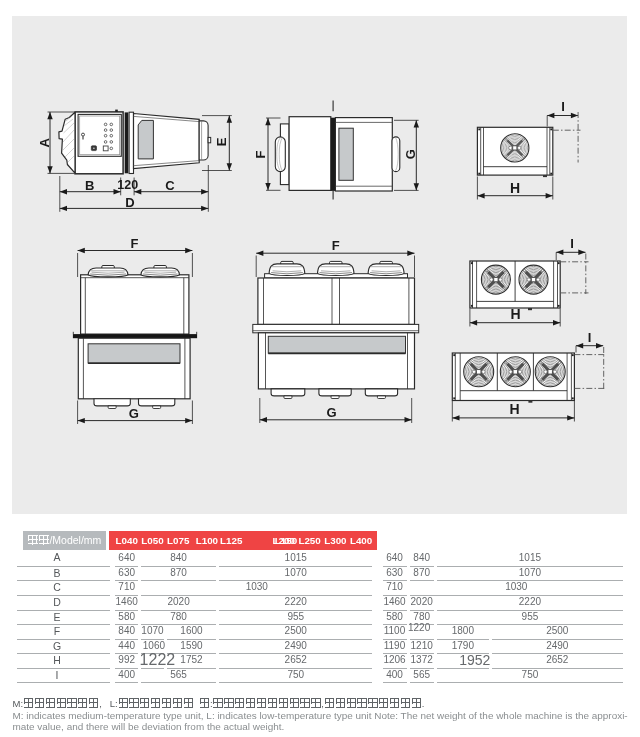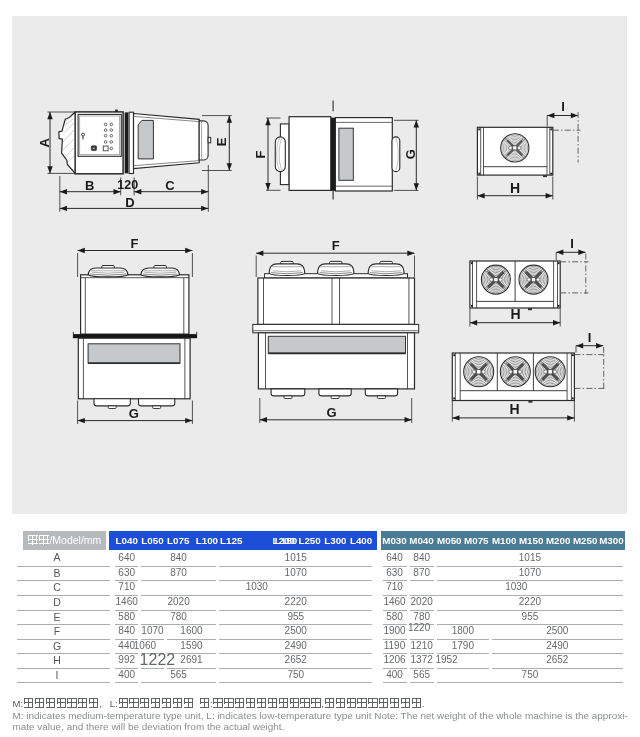--- a/index.html
+++ b/index.html
@@ -554,44 +554,33 @@
         <line x1="574.4" y1="401" x2="574.4" y2="421.5" stroke="#2a2a2a" stroke-width="0.8"></line>
         <line x1="452.3" y1="417.9" x2="574.4" y2="417.9" stroke="#2a2a2a" stroke-width="1"></line>
         <polygon points="452.3,417.9 459.5,415.2 459.5,420.59999999999997" fill="#1a1a1a"></polygon>
         <polygon points="574.4,417.9 567.1999999999999,415.2 567.1999999999999,420.59999999999997" fill="#1a1a1a"></polygon>
         <text x="514.5" y="414.1" text-anchor="middle" font-size="14" font-weight="bold" fill="#1a1a1a">H</text>
       </g>
 </svg>
 
 <div style="position:absolute;left:22.7px;top:530.5px;width:83.6px;height:19.899999999999977px;background:#b6babd;color:#fff;font-size:10.5px;line-height:19.899999999999977px;text-align:center;"><span class="cw"></span><span class="cw"></span>/Model/mm</div>
 
-<div style="position:absolute;left:109.4px;top:530.5px;width:268.1px;height:19.899999999999977px;background:#1d4ed8;color:#fff;font-weight:bold;font-size:9.8px;line-height:19.899999999999977px;">
+<div style="position:absolute;left:109.4px;top:530.5px;width:268.1px;height:19.899999999999977px;background:#ef4444;color:#fff;font-weight:bold;font-size:9.8px;line-height:19.899999999999977px;">
       <div style="position:absolute;left:3.3px;top:0;width:28px;text-align:center;">L040</div>
       <div style="position:absolute;left:29.1px;top:0;width:28px;text-align:center;">L050</div>
       <div style="position:absolute;left:54.9px;top:0;width:28px;text-align:center;">L075</div>
       <div style="position:absolute;left:80.7px;top:0;width:28px;text-align:right;">L100</div>
       <div style="position:absolute;left:107.8px;top:0;width:28px;text-align:center;">L125</div>
       <div style="position:absolute;left:134.6px;top:0;width:28px;text-align:center;margin-left:28px;">L150</div>
       <div style="position:absolute;left:160.4px;top:0;width:28px;text-align:center;">L200</div>
       <div style="position:absolute;left:186.2px;top:0;width:28px;text-align:center;">L250</div>
       <div style="position:absolute;left:212.0px;top:0;width:28px;text-align:center;">L300</div>
       <div style="position:absolute;left:237.7px;top:0;width:28px;text-align:center;">L400</div>
     </div>
 
-<div style="position:absolute;left:380.5px;top:530.5px;width:244.8px;height:19.899999999999977px;background:#4a7d95;color:#fff;font-weight:bold;font-size:9.8px;line-height:19.899999999999977px;">
-      <div style="position:absolute;left:0.0px;top:0;width:28px;text-align:center;">M030</div>
-      <div style="position:absolute;left:27.0px;top:0;width:28px;text-align:center;">M040</div>
-      <div style="position:absolute;left:54.8px;top:0;width:28px;text-align:center;">M050</div>
-      <div style="position:absolute;left:81.8px;top:0;width:28px;text-align:center;">M075</div>
-      <div style="position:absolute;left:109.7px;top:0;width:28px;text-align:center;">M100</div>
-      <div style="position:absolute;left:136.7px;top:0;width:28px;text-align:center;">M150</div>
-      <div style="position:absolute;left:163.7px;top:0;width:28px;text-align:center;">M200</div>
-      <div style="position:absolute;left:190.7px;top:0;width:28px;text-align:center;">M250</div>
-      <div style="position:absolute;left:216.9px;top:0;width:28px;text-align:center;">M300</div>
-    </div>
 
 <div style="position:absolute;left:17px;top:550.4px;width:80px;height:15.5px;line-height:15.5px;text-align:center;color:#55585b;font-size:10.5px;">A</div>
     <div style="position:absolute;left:17px;top:565.9px;width:93px;height:1px;background:#abaeb0;"></div>
     <div style="position:absolute;left:113.8px;top:550.4px;width:25.8px;height:15.5px;line-height:15.5px;text-align:center;color:#66696c;font-size:10px;">640</div>
     <div style="position:absolute;left:115.3px;top:565.9px;width:22.8px;height:1px;background:#abaeb0;"></div>
     <div style="position:absolute;left:139.6px;top:550.4px;width:78.0px;height:15.5px;line-height:15.5px;text-align:center;color:#66696c;font-size:10px;">840</div>
     <div style="position:absolute;left:141.1px;top:565.9px;width:75.0px;height:1px;background:#abaeb0;"></div>
     <div style="position:absolute;left:217.6px;top:550.4px;width:156.3px;height:15.5px;line-height:15.5px;text-align:center;color:#66696c;font-size:10px;">1015</div>
     <div style="position:absolute;left:219.1px;top:565.9px;width:153.3px;height:1px;background:#abaeb0;"></div>
     <div style="position:absolute;left:381.0px;top:550.4px;width:27.0px;height:15.5px;line-height:15.5px;text-align:center;color:#66696c;font-size:10px;">640</div>
@@ -660,63 +649,63 @@
 <div style="position:absolute;left:17px;top:624.1px;width:80px;height:14.549999999999955px;line-height:14.549999999999955px;text-align:center;color:#55585b;font-size:10.5px;">F</div>
     <div style="position:absolute;left:17px;top:638.65px;width:93px;height:1px;background:#abaeb0;"></div>
     <div style="position:absolute;left:113.8px;top:624.1px;width:25.8px;height:14.549999999999955px;line-height:14.549999999999955px;text-align:center;color:#66696c;font-size:10px;">840</div>
     <div style="position:absolute;left:115.3px;top:638.65px;width:22.8px;height:1px;background:#abaeb0;"></div>
     <div style="position:absolute;left:139.6px;top:624.1px;width:25.8px;height:14.549999999999955px;line-height:14.549999999999955px;text-align:center;color:#66696c;font-size:10px;">1070</div>
     <div style="position:absolute;left:141.1px;top:638.65px;width:22.8px;height:1px;background:#abaeb0;"></div>
     <div style="position:absolute;left:165.4px;top:624.1px;width:52.2px;height:14.549999999999955px;line-height:14.549999999999955px;text-align:center;color:#66696c;font-size:10px;">1600</div>
     <div style="position:absolute;left:166.9px;top:638.65px;width:49.2px;height:1px;background:#abaeb0;"></div>
     <div style="position:absolute;left:217.6px;top:624.1px;width:156.3px;height:14.549999999999955px;line-height:14.549999999999955px;text-align:center;color:#66696c;font-size:10px;">2500</div>
     <div style="position:absolute;left:219.1px;top:638.65px;width:153.3px;height:1px;background:#abaeb0;"></div>
-    <div style="position:absolute;left:381.0px;top:624.1px;width:27.0px;height:14.549999999999955px;line-height:14.549999999999955px;text-align:center;color:#66696c;font-size:10px;">1900</div>
+    <div style="position:absolute;left:381.0px;top:624.1px;width:27.0px;height:14.549999999999955px;line-height:14.549999999999955px;text-align:center;color:#66696c;font-size:10px;">1100</div>
     <div style="position:absolute;left:382.5px;top:638.65px;width:24.0px;height:1px;background:#abaeb0;"></div>
     <div style="position:absolute;left:408.0px;top:621px;width:27.4px;height:14.549999999999955px;line-height:14.549999999999955px;text-align:left;color:#66696c;font-size:10px;">1220</div>
     <div style="position:absolute;left:409.5px;top:638.65px;width:24.4px;height:1px;background:#abaeb0;"></div>
     <div style="position:absolute;left:435.4px;top:624.1px;width:54.9px;height:14.549999999999955px;line-height:14.549999999999955px;text-align:center;color:#66696c;font-size:10px;">1800</div>
     <div style="position:absolute;left:436.9px;top:638.65px;width:51.9px;height:1px;background:#abaeb0;"></div>
     <div style="position:absolute;left:490.2px;top:624.1px;width:134.2px;height:14.549999999999955px;line-height:14.549999999999955px;text-align:center;color:#66696c;font-size:10px;">2500</div>
     <div style="position:absolute;left:491.8px;top:638.65px;width:131.2px;height:1px;background:#abaeb0;"></div>
 
 <div style="position:absolute;left:17px;top:638.65px;width:80px;height:14.550000000000068px;line-height:14.550000000000068px;text-align:center;color:#55585b;font-size:10.5px;">G</div>
     <div style="position:absolute;left:17px;top:653.2px;width:93px;height:1px;background:#abaeb0;"></div>
     <div style="position:absolute;left:113.8px;top:638.65px;width:25.8px;height:14.550000000000068px;line-height:14.550000000000068px;text-align:center;color:#66696c;font-size:10px;">440</div>
     <div style="position:absolute;left:115.3px;top:653.2px;width:22.8px;height:1px;background:#abaeb0;"></div>
-    <div style="position:absolute;left:132px;top:638.65px;width:25.8px;height:14.550000000000068px;line-height:14.550000000000068px;text-align:center;color:#66696c;font-size:10px;">1060</div>
+    <div style="position:absolute;left:141px;top:638.65px;width:25.8px;height:14.550000000000068px;line-height:14.550000000000068px;text-align:center;color:#66696c;font-size:10px;">1060</div>
     <div style="position:absolute;left:141.1px;top:653.2px;width:22.8px;height:1px;background:#abaeb0;"></div>
     <div style="position:absolute;left:165.4px;top:638.65px;width:52.2px;height:14.550000000000068px;line-height:14.550000000000068px;text-align:center;color:#66696c;font-size:10px;">1590</div>
     <div style="position:absolute;left:166.9px;top:653.2px;width:49.2px;height:1px;background:#abaeb0;"></div>
     <div style="position:absolute;left:217.6px;top:638.65px;width:156.3px;height:14.550000000000068px;line-height:14.550000000000068px;text-align:center;color:#66696c;font-size:10px;">2490</div>
     <div style="position:absolute;left:219.1px;top:653.2px;width:153.3px;height:1px;background:#abaeb0;"></div>
     <div style="position:absolute;left:381.0px;top:638.65px;width:27.0px;height:14.550000000000068px;line-height:14.550000000000068px;text-align:center;color:#66696c;font-size:10px;">1190</div>
     <div style="position:absolute;left:382.5px;top:653.2px;width:24.0px;height:1px;background:#abaeb0;"></div>
     <div style="position:absolute;left:408.0px;top:638.65px;width:27.4px;height:14.550000000000068px;line-height:14.550000000000068px;text-align:center;color:#66696c;font-size:10px;">1210</div>
     <div style="position:absolute;left:409.5px;top:653.2px;width:24.4px;height:1px;background:#abaeb0;"></div>
     <div style="position:absolute;left:435.4px;top:638.65px;width:54.9px;height:14.550000000000068px;line-height:14.550000000000068px;text-align:center;color:#66696c;font-size:10px;">1790</div>
     <div style="position:absolute;left:436.9px;top:653.2px;width:51.9px;height:1px;background:#abaeb0;"></div>
     <div style="position:absolute;left:490.2px;top:638.65px;width:134.2px;height:14.550000000000068px;line-height:14.550000000000068px;text-align:center;color:#66696c;font-size:10px;">2490</div>
     <div style="position:absolute;left:491.8px;top:653.2px;width:131.2px;height:1px;background:#abaeb0;"></div>
 
 <div style="position:absolute;left:17px;top:653.2px;width:80px;height:14.549999999999955px;line-height:14.549999999999955px;text-align:center;color:#55585b;font-size:10.5px;">H</div>
     <div style="position:absolute;left:17px;top:667.75px;width:93px;height:1px;background:#abaeb0;"></div>
     <div style="position:absolute;left:113.8px;top:653.2px;width:25.8px;height:14.549999999999955px;line-height:14.549999999999955px;text-align:center;color:#66696c;font-size:10px;">992</div>
     <div style="position:absolute;left:115.3px;top:667.75px;width:22.8px;height:1px;background:#abaeb0;"></div>
     <div style="position:absolute;left:139.6px;top:653.2px;width:25.8px;height:14.549999999999955px;line-height:14.549999999999955px;text-align:center;color:#66696c;font-size:16px;">1222</div>
     <div style="position:absolute;left:141.1px;top:667.75px;width:22.8px;height:1px;background:#abaeb0;"></div>
-    <div style="position:absolute;left:165.4px;top:653.2px;width:52.2px;height:14.549999999999955px;line-height:14.549999999999955px;text-align:center;color:#66696c;font-size:10px;">2691</div>
+    <div style="position:absolute;left:165.4px;top:653.2px;width:52.2px;height:14.549999999999955px;line-height:14.549999999999955px;text-align:center;color:#66696c;font-size:10px;">1752</div>
     <div style="position:absolute;left:166.9px;top:667.75px;width:49.2px;height:1px;background:#abaeb0;"></div>
     <div style="position:absolute;left:217.6px;top:653.2px;width:156.3px;height:14.549999999999955px;line-height:14.549999999999955px;text-align:center;color:#66696c;font-size:10px;">2652</div>
     <div style="position:absolute;left:219.1px;top:667.75px;width:153.3px;height:1px;background:#abaeb0;"></div>
     <div style="position:absolute;left:381.0px;top:653.2px;width:27.0px;height:14.549999999999955px;line-height:14.549999999999955px;text-align:center;color:#66696c;font-size:10px;">1206</div>
     <div style="position:absolute;left:382.5px;top:667.75px;width:24.0px;height:1px;background:#abaeb0;"></div>
     <div style="position:absolute;left:408.0px;top:653.2px;width:27.4px;height:14.549999999999955px;line-height:14.549999999999955px;text-align:center;color:#66696c;font-size:10px;">1372</div>
     <div style="position:absolute;left:409.5px;top:667.75px;width:24.4px;height:1px;background:#abaeb0;"></div>
-    <div style="position:absolute;left:435.4px;top:653.2px;width:54.9px;height:14.549999999999955px;line-height:14.549999999999955px;text-align:left;color:#66696c;font-size:10px;">1952</div>
+    <div style="position:absolute;left:435.4px;top:653.2px;width:54.9px;height:14.549999999999955px;line-height:14.549999999999955px;text-align:right;color:#66696c;font-size:14px;">1952</div>
     <div style="position:absolute;left:436.9px;top:667.75px;width:51.9px;height:1px;background:#abaeb0;"></div>
     <div style="position:absolute;left:490.2px;top:653.2px;width:134.2px;height:14.549999999999955px;line-height:14.549999999999955px;text-align:center;color:#66696c;font-size:10px;">2652</div>
     <div style="position:absolute;left:491.8px;top:667.75px;width:131.2px;height:1px;background:#abaeb0;"></div>
 
 <div style="position:absolute;left:17px;top:667.75px;width:80px;height:14.549999999999955px;line-height:14.549999999999955px;text-align:center;color:#55585b;font-size:10.5px;">I</div>
     <div style="position:absolute;left:17px;top:682.3px;width:93px;height:1px;background:#abaeb0;"></div>
     <div style="position:absolute;left:113.8px;top:667.75px;width:25.8px;height:14.549999999999955px;line-height:14.549999999999955px;text-align:center;color:#66696c;font-size:10px;">400</div>
     <div style="position:absolute;left:115.3px;top:682.3px;width:22.8px;height:1px;background:#abaeb0;"></div>
     <div style="position:absolute;left:139.6px;top:667.75px;width:78.0px;height:14.549999999999955px;line-height:14.549999999999955px;text-align:center;color:#66696c;font-size:10px;">565</div>
     <div style="position:absolute;left:141.1px;top:682.3px;width:75.0px;height:1px;background:#abaeb0;"></div>

